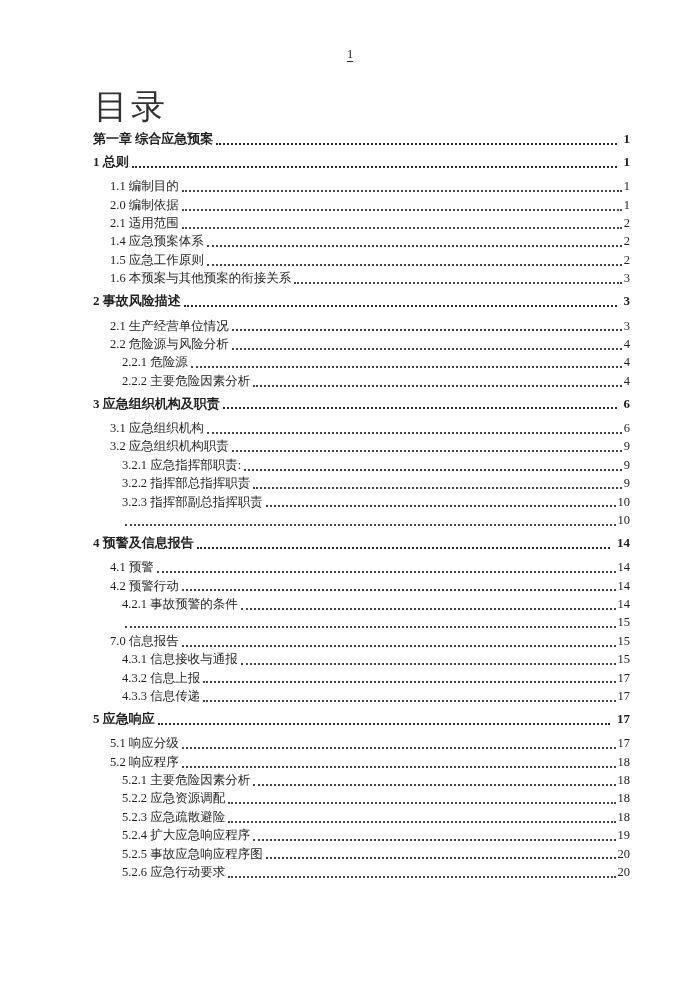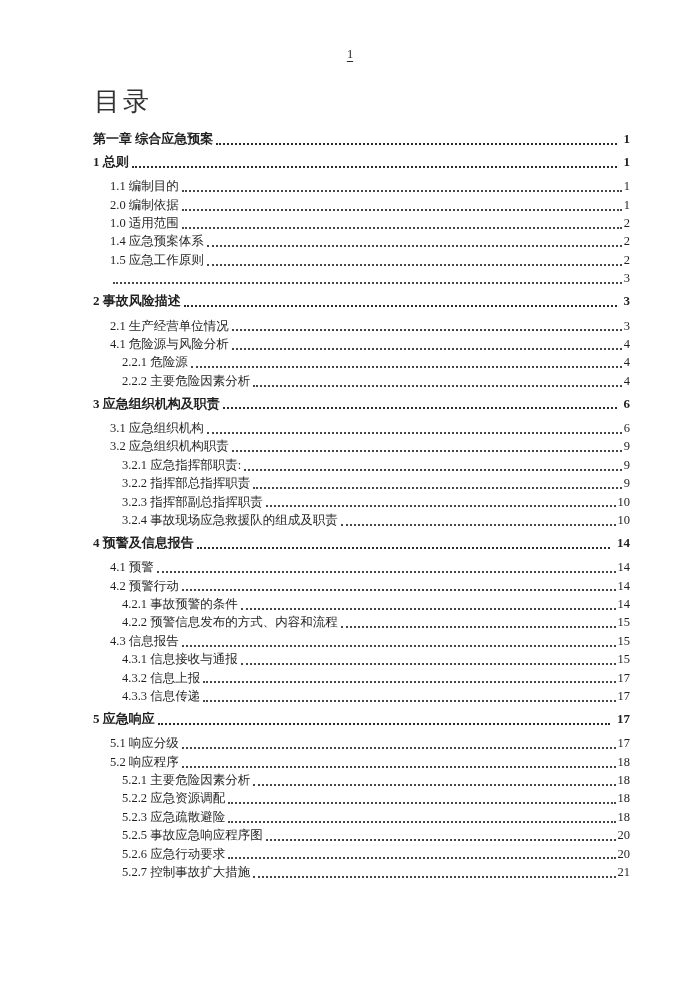--- a/index.html
+++ b/index.html
@@ -15,21 +15,21 @@
     position: absolute; top: 47px; left: 0; width: 700px;
     text-align: center; font-size: 12.5px; color: #2a2a2a;
   }
   .page-number span {
     text-decoration: underline;
     text-underline-offset: 3px;
     padding: 0 2px;
   }
   .toc-title {
     position: absolute; top: 84px; left: 94px; margin: 0;
-    font-size: 26px; font-weight: 400;
+    font-size: 34px; font-weight: 400;
     font-family: "Liberation Sans", "DejaVu Sans", sans-serif;
     color: #333333; letter-spacing: 3px;
   }
   .toc {
     position: absolute; top: 130px; left: 93px; width: 537px;
   }
   .toc-row {
     display: flex; align-items: flex-end;
     height: 18.4px; line-height: 18.4px;
     font-size: 12.5px; white-space: nowrap;
@@ -71,50 +71,51 @@
         <span class="label">1.1 编制目的</span>
         <span class="leader"></span>
         <span class="pagenum">1</span>
       </div>
       <div class="toc-row h2">
         <span class="label">2.0 编制依据</span>
         <span class="leader"></span>
         <span class="pagenum">1</span>
       </div>
       <div class="toc-row h2">
-        <span class="label">1.0 适用范围</span>
+        <span class="label">2.1 适用范围</span>
         <span class="leader"></span>
         <span class="pagenum">2</span>
       </div>
       <div class="toc-row h2">
         <span class="label">1.4 应急预案体系</span>
         <span class="leader"></span>
         <span class="pagenum">2</span>
       </div>
       <div class="toc-row h2">
         <span class="label">1.5 应急工作原则</span>
         <span class="leader"></span>
         <span class="pagenum">2</span>
       </div>
       <div class="toc-row h2">
+        <span class="label">1.6 本预案与其他预案的衔接关系</span>
         <span class="leader"></span>
         <span class="pagenum">3</span>
       </div>
       <div class="toc-row h1">
         <span class="label">2 事故风险描述</span>
         <span class="leader"></span>
         <span class="pagenum">3</span>
       </div>
       <div class="toc-row h2">
         <span class="label">2.1 生产经营单位情况</span>
         <span class="leader"></span>
         <span class="pagenum">3</span>
       </div>
       <div class="toc-row h2">
-        <span class="label">4.1 危险源与风险分析</span>
+        <span class="label">2.2 危险源与风险分析</span>
         <span class="leader"></span>
         <span class="pagenum">4</span>
       </div>
       <div class="toc-row h3">
         <span class="label">2.2.1 危险源</span>
         <span class="leader"></span>
         <span class="pagenum">4</span>
       </div>
       <div class="toc-row h3">
         <span class="label">2.2.2 主要危险因素分析</span>
@@ -145,21 +146,20 @@
         <span class="label">3.2.2 指挥部总指挥职责</span>
         <span class="leader"></span>
         <span class="pagenum">9</span>
       </div>
       <div class="toc-row h3">
         <span class="label">3.2.3 指挥部副总指挥职责</span>
         <span class="leader"></span>
         <span class="pagenum">10</span>
       </div>
       <div class="toc-row h3">
-        <span class="label">3.2.4 事故现场应急救援队的组成及职责</span>
         <span class="leader"></span>
         <span class="pagenum">10</span>
       </div>
       <div class="toc-row h1">
         <span class="label">4 预警及信息报告</span>
         <span class="leader"></span>
         <span class="pagenum">14</span>
       </div>
       <div class="toc-row h2">
         <span class="label">4.1 预警</span>
@@ -170,26 +170,25 @@
         <span class="label">4.2 预警行动</span>
         <span class="leader"></span>
         <span class="pagenum">14</span>
       </div>
       <div class="toc-row h3">
         <span class="label">4.2.1 事故预警的条件</span>
         <span class="leader"></span>
         <span class="pagenum">14</span>
       </div>
       <div class="toc-row h3">
-        <span class="label">4.2.2 预警信息发布的方式、内容和流程</span>
         <span class="leader"></span>
         <span class="pagenum">15</span>
       </div>
       <div class="toc-row h2">
-        <span class="label">4.3 信息报告</span>
+        <span class="label">7.0 信息报告</span>
         <span class="leader"></span>
         <span class="pagenum">15</span>
       </div>
       <div class="toc-row h3">
         <span class="label">4.3.1 信息接收与通报</span>
         <span class="leader"></span>
         <span class="pagenum">15</span>
       </div>
       <div class="toc-row h3">
         <span class="label">4.3.2 信息上报</span>
@@ -225,28 +224,28 @@
         <span class="label">5.2.2 应急资源调配</span>
         <span class="leader"></span>
         <span class="pagenum">18</span>
       </div>
       <div class="toc-row h3">
         <span class="label">5.2.3 应急疏散避险</span>
         <span class="leader"></span>
         <span class="pagenum">18</span>
       </div>
       <div class="toc-row h3">
+        <span class="label">5.2.4 扩大应急响应程序</span>
+        <span class="leader"></span>
+        <span class="pagenum">19</span>
+      </div>
+      <div class="toc-row h3">
         <span class="label">5.2.5 事故应急响应程序图</span>
         <span class="leader"></span>
         <span class="pagenum">20</span>
       </div>
       <div class="toc-row h3">
         <span class="label">5.2.6 应急行动要求</span>
         <span class="leader"></span>
         <span class="pagenum">20</span>
-      </div>
-      <div class="toc-row h3">
-        <span class="label">5.2.7 控制事故扩大措施</span>
-        <span class="leader"></span>
-        <span class="pagenum">21</span>
       </div>
     </div>
 </div>
 
 </body></html>

